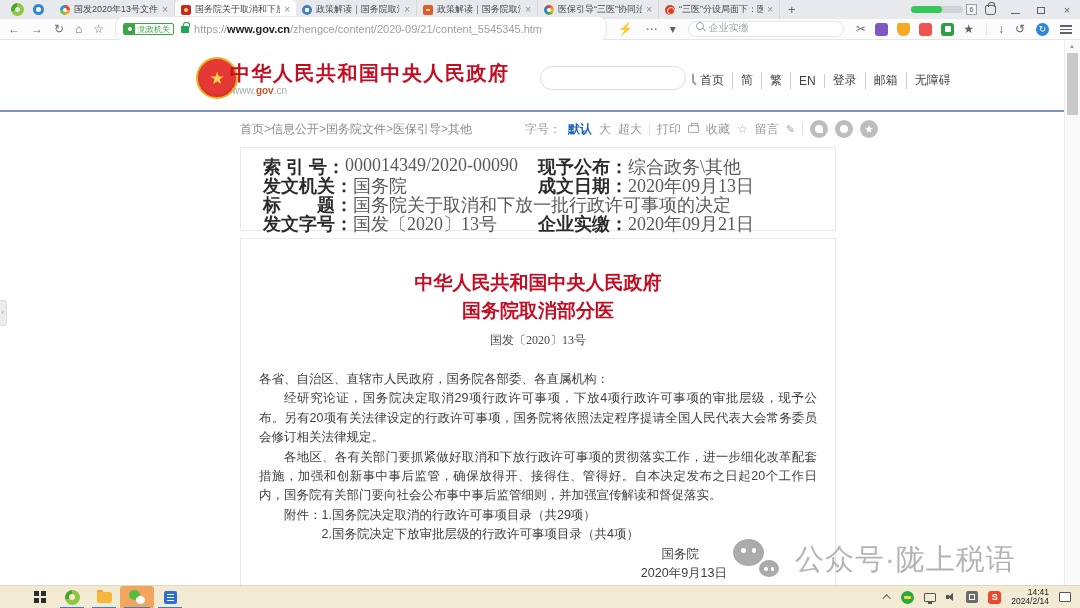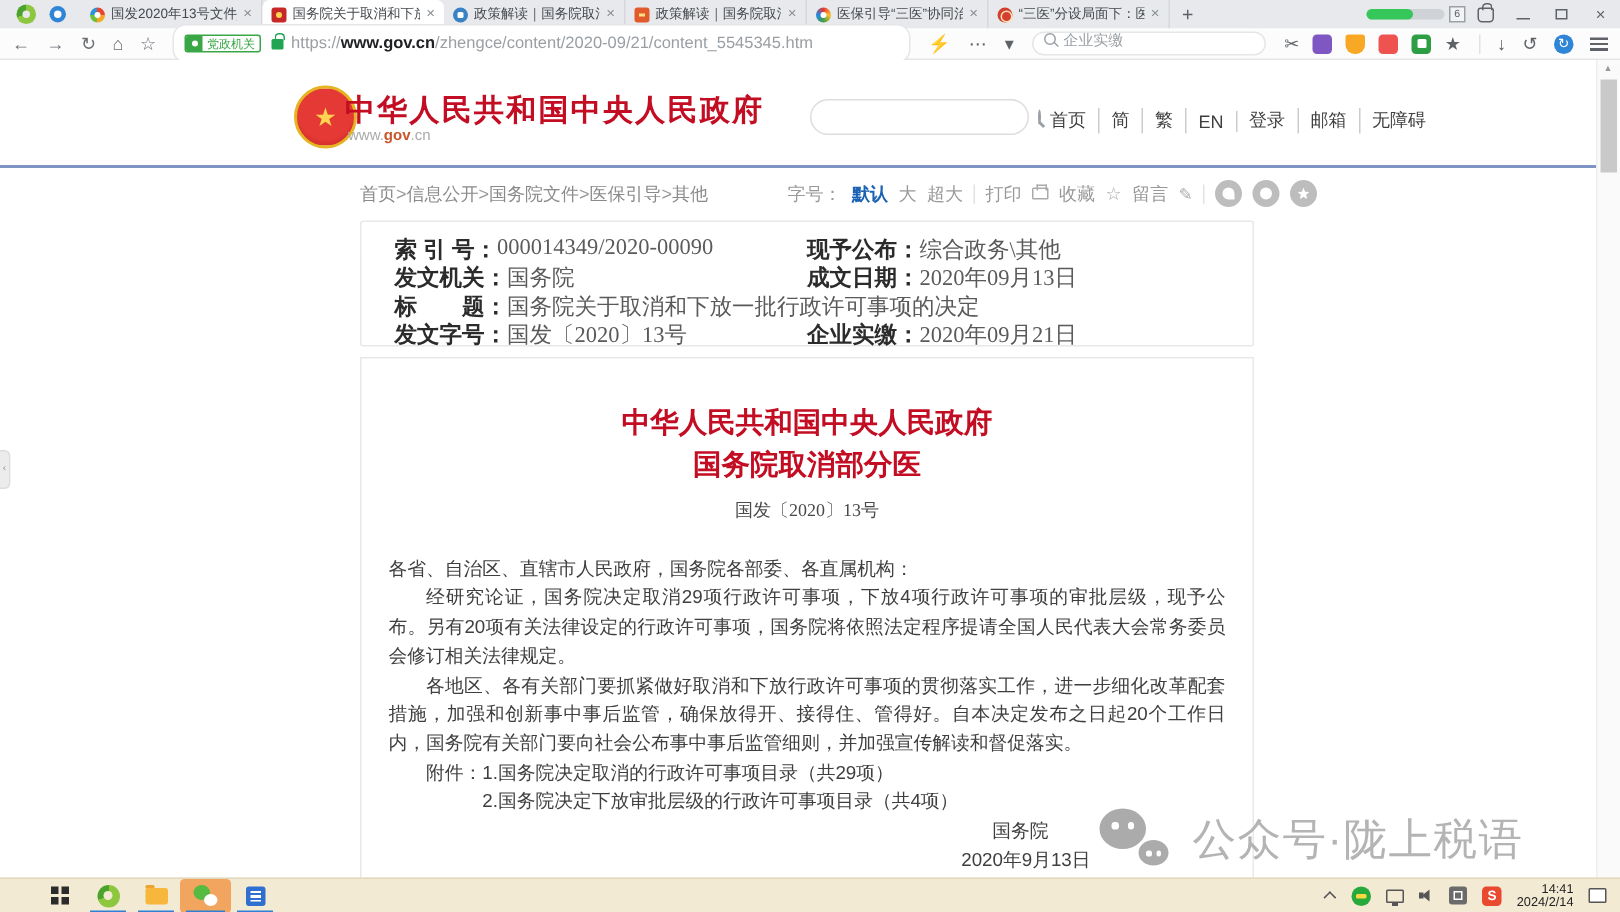--- a/index.html
+++ b/index.html
@@ -113,21 +113,21 @@
   .pencil { color:#aaa; font-size:11px; }
   .sharec { width:18px; height:18px; border-radius:50%; background:#bdbdbd; position:relative; }
   .sharec::after { content:""; position:absolute; left:5px; top:5px; width:8px; height:8px;
                    background:#fff; border-radius:50%; }
   .sharec.wb::after { border-radius:50% 50% 0 50%; }
   .sharec.st::after { clip-path:polygon(50% 0,63% 35%,100% 38%,72% 60%,82% 100%,50% 78%,18% 100%,28% 60%,0 38%,37% 35%); }
 
   
   .metabox { position:absolute; left:240px; top:107px; width:596px; height:84px;
              border:1px solid #e8e8e8; border-radius:2px; padding:9px 22px 0 22px; }
-  .mrow { display:flex; height:19px; align-items:center; font-size:15px; }
+  .mrow { display:flex; height:19px; align-items:center; font-size:18px; }
   .mgroup { display:flex; width:310px; }
   .mgroup.full { width:100%; }
   .mlabel { font-weight:bold; color:#2b2b2b; white-space:pre; }
   .mvalue { color:#5a5a5a; font-family:"Liberation Serif", serif; }
 
   
   .docbox { position:absolute; left:240px; top:198px; width:596px; height:360px;
             border:1px solid #e8e8e8; background:#fff; padding:0 18px; }
   .doc-title { margin-top:30px; text-align:center; color:#c30d23; font-weight:bold; font-size:19px;
                line-height:28px; font-family:"Liberation Serif", serif; }

